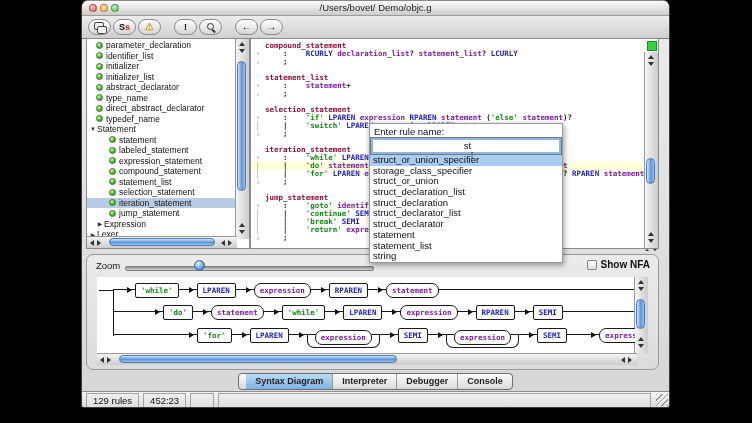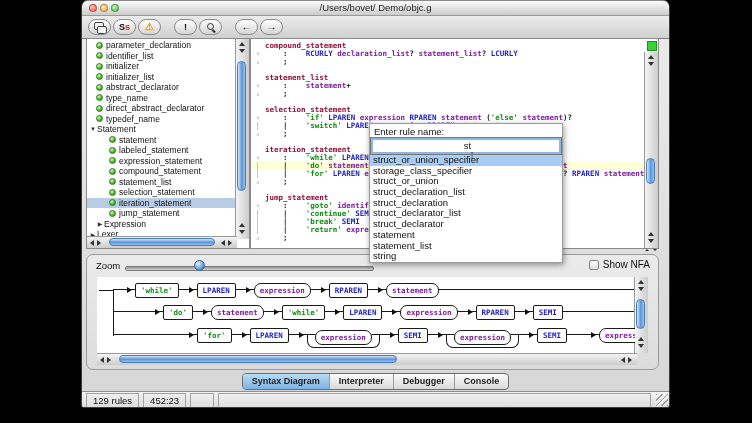--- a/index.html
+++ b/index.html
@@ -71,21 +71,21 @@
   .popup-item{font-size:9.5px;height:10.7px;line-height:10.7px;padding-left:3px;white-space:nowrap;}
   .popup-item.selected{background:var(--list-sel);}
   
   .zoom-panel{position:absolute;left:4px;top:253px;width:573px;height:116px;box-sizing:border-box;
     background:linear-gradient(#ebebeb,#dcdcdc);border:1px solid #9a9a9a;border-radius:7px;}
   .zoom-label{position:absolute;left:9px;top:5px;font-size:9.5px;text-align:right;}
   .slider-track{position:absolute;left:38px;top:11px;width:247px;height:3px;border-radius:2px;
     background:linear-gradient(#8f8f8f,#d6d6d6);border:1px solid #7e7e7e;}
   .slider-thumb{position:absolute;left:103px;top:5px;width:11px;height:11px;border-radius:50%;box-sizing:border-box;
     background:radial-gradient(circle at 35% 30%,#eaf6ff,#4d8fd6 70%,#2f6cb0);border:1px solid #33669c;}
-  .nfa{position:absolute;right:8px;top:4px;display:flex;align-items:center;gap:4px;}
+  .nfa{position:absolute;right:8px;top:4px;display:flex;align-items:center;gap:4px;font-weight:bold;}
   .checkbox{width:10px;height:10px;box-sizing:border-box;background:linear-gradient(#fff,#e0e0e0);
     border:1px solid #848484;border-radius:2px;}
   .nfa-label{font-size:10px;}
   .dg-canvas{position:absolute;left:10px;top:22px;right:23px;height:76px;background:#fff;overflow:hidden;}
   .dg-vline{position:absolute;left:16px;top:13px;width:1px;height:46px;background:#1a1a1a;}
   .dg-entry{position:absolute;left:2px;top:13px;width:15px;height:1px;background:#1a1a1a;}
   .dg-row{position:absolute;left:16px;right:0;height:16px;display:flex;align-items:center;}
   .dg-hline{position:absolute;left:0;right:0;top:7px;height:1px;background:#1a1a1a;}
   .dg-box{position:relative;z-index:1;font:bold 7.5px "DejaVu Sans Mono",monospace;padding:2px 5px;
     background:#fff;border:1px solid #1a1a1a;white-space:nowrap;flex:none;}
@@ -94,21 +94,21 @@
   .dg-box.literal{border-radius:2px;color:var(--c-literal);}
   .dg-arr{z-index:1;width:0;height:0;border-left:5px solid #111;border-top:3px solid transparent;
     border-bottom:3px solid transparent;margin:0 3px 0 10px;flex:none;}
   .opt{position:relative;z-index:1;padding:0 8px;flex:none;}
   .opt::after{content:"";position:absolute;left:0;right:0;top:8px;height:13px;border:1px solid #1a1a1a;
     border-top:none;border-radius:0 0 7px 7px;}
   .opt .dg-box{position:relative;z-index:2;}
   
   .tabbar{position:absolute;left:0;right:0;top:371px;height:19px;display:flex;justify-content:center;align-items:center;}
   .seg-control{display:flex;border:1px solid #6d6d6d;border-radius:4px;overflow:hidden;height:15px;
-    background:linear-gradient(#fbfbfb,#dadada);}
+    background:linear-gradient(#fbfbfb,#dadada);padding-left:7px;}
   .seg{font-size:9px;font-weight:bold;line-height:15px;padding:0 9px;border-left:1px solid #9a9a9a;color:#222;}
   .seg:first-child{border-left:none;}
   .seg.selected{background:linear-gradient(#b9dcf5,#7cb2e2);}
   
   .statusbar{position:absolute;left:0;right:0;top:390px;height:17px;border-top:1px solid #8f8f8f;
     background:linear-gradient(#f4f4f4,#d8d8d8);display:flex;}
   .status-cell{border:1px solid #a2a2a2;background:linear-gradient(#efefef,#dedede);font-size:9.5px;
     line-height:13px;padding:0 6px;margin:1px 0 1px 4px;box-sizing:border-box;white-space:nowrap;}
   .status-cell.small{width:24px;padding:0;}
   .status-cell.wide{flex:1;margin-right:18px;}

